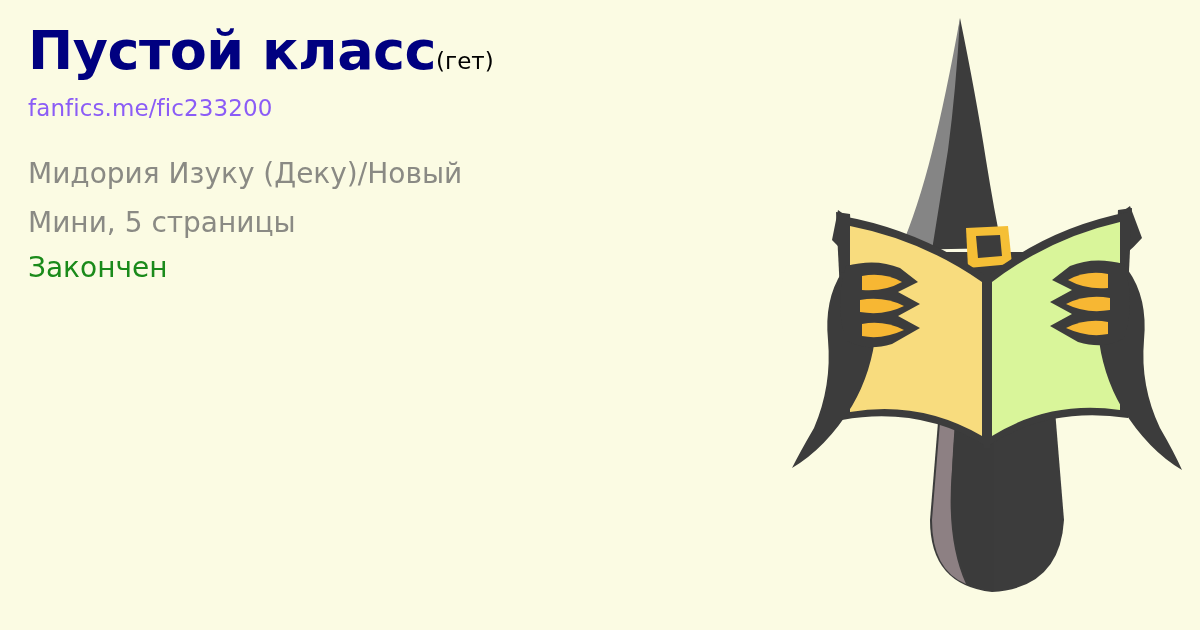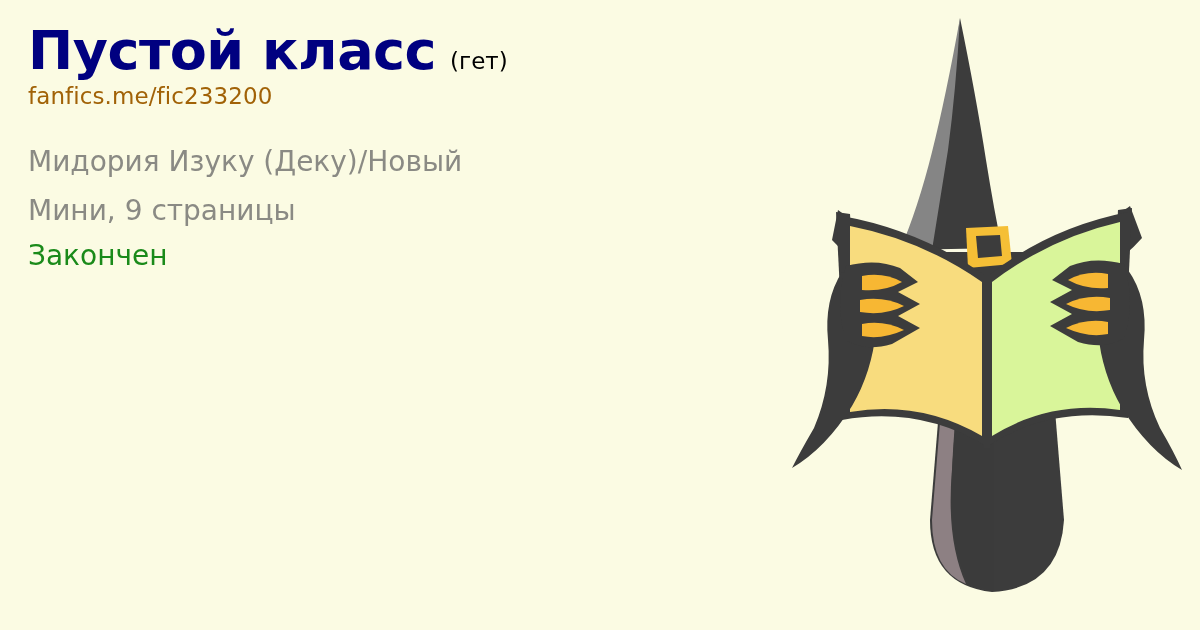--- a/index.html
+++ b/index.html
@@ -21,39 +21,39 @@
   }
   .text-col {
     position: absolute;
     left: 28px;
     top: 22px;
     width: 760px;
   }
   .title-row {
     display: flex;
     align-items: baseline;
-    gap: 14px;
+    gap: 0;
     white-space: nowrap;
   }
   .title {
     font-size: 54px;
     font-weight: bold;
     color: #000080;
     letter-spacing: -0.5px;
     line-height: 1.06;
   }
   .category {
     font-size: 23px;
     color: #000000;
     font-weight: normal;
   }
   .url {
-    margin-top: 4px;
+    margin-top: 16px;
     font-size: 23px;
-    color: #a16207;
+    color: #8b5cf6;
     letter-spacing: 0.1px;
   }
   .author {
     margin-top: 36px;
     font-size: 31px;
     font-weight: bold;
     color: #1a1a1a;
     letter-spacing: 0.2px;
   }
   .tags {
@@ -95,21 +95,21 @@
       <span class="category">(гет)</span>
     </div>
 
     <div class="url">fanfics.me/fic233200</div>
 
 
     <div class="tags">
       <div>Мидория Изуку (Деку)/Новый</div>
     </div>
 
-    <div class="size-line">Мини, 9 страницы</div>
+    <div class="size-line">Мини, 5 страницы</div>
 
     <div class="status-line">Закончен</div>
 
   </div>
 
   <div class="art">
     <svg viewBox="0 0 420 630" xmlns="http://www.w3.org/2000/svg">
 
       <g>
         <path d="M168 300 L150 520 Q150 585 212 592 Q280 588 284 520 L266 300 Z" fill="#3c3c3c"></path>

